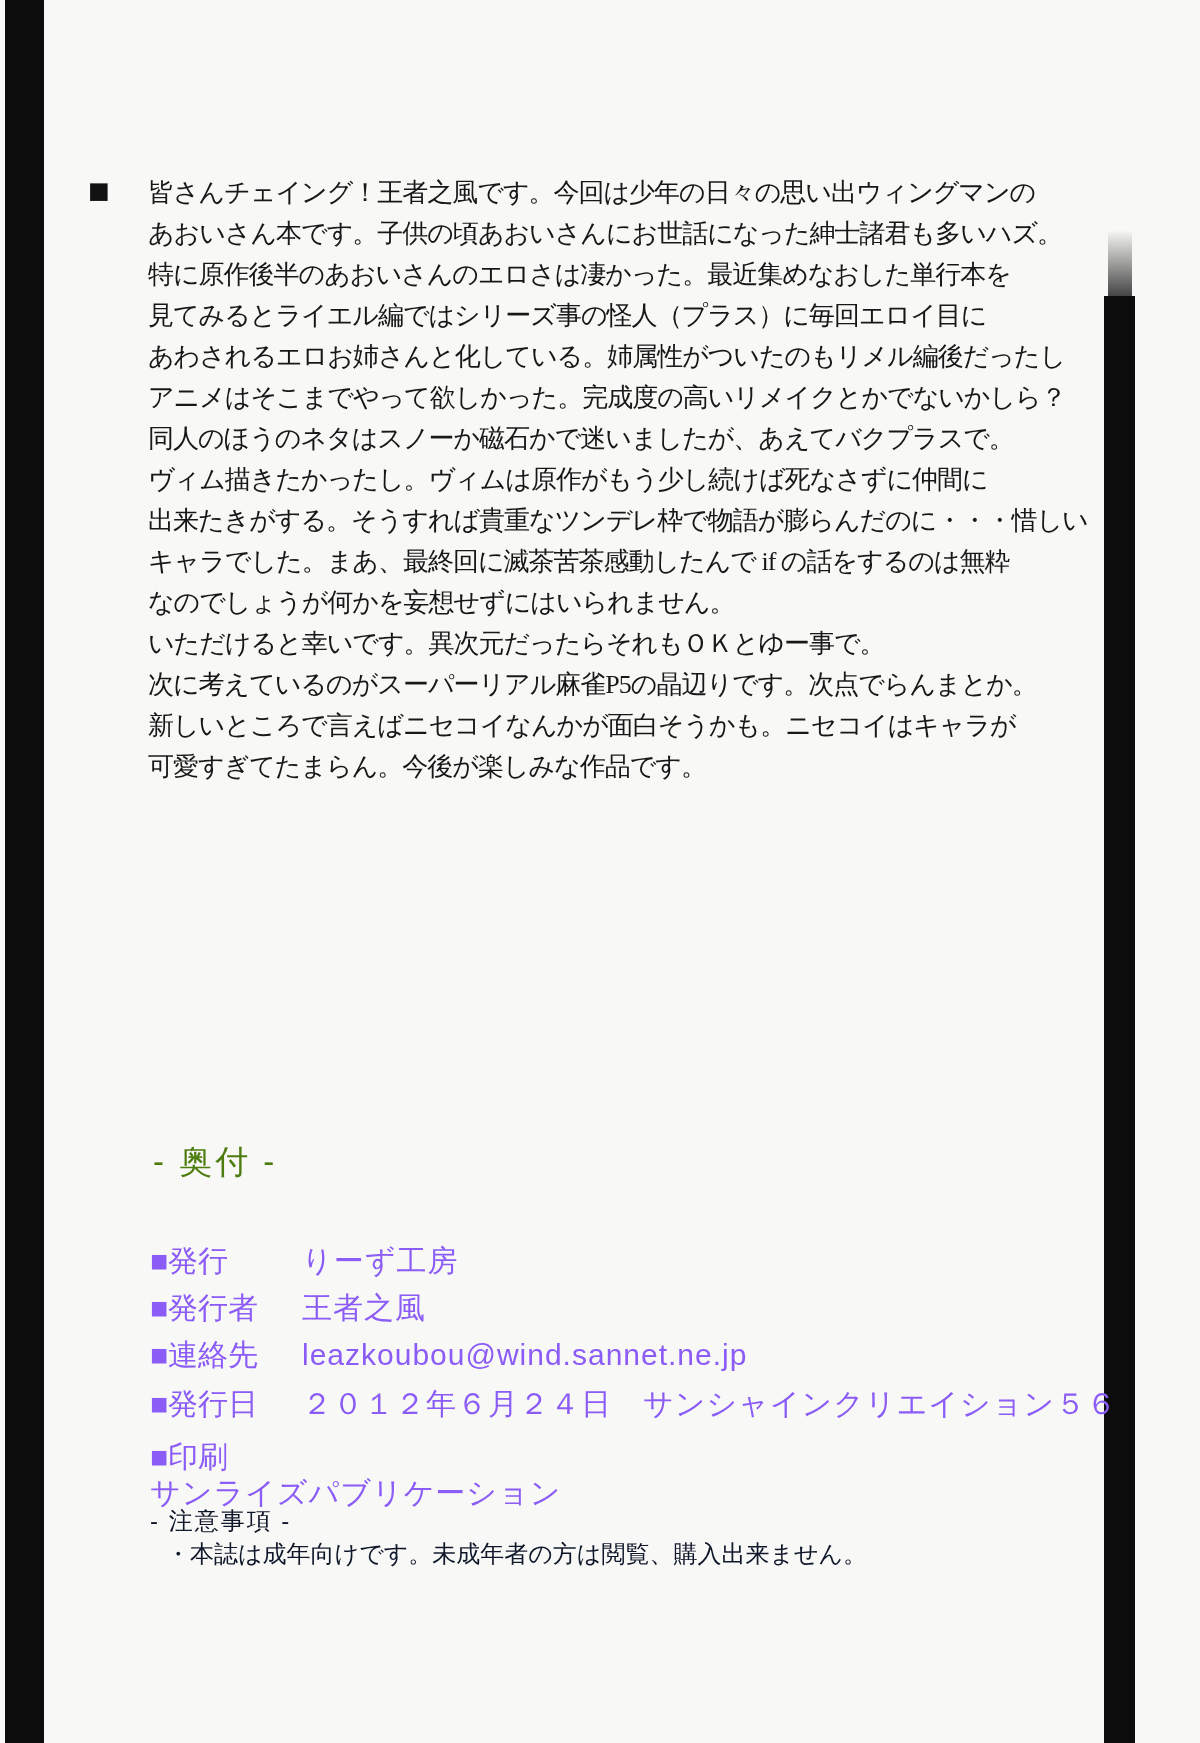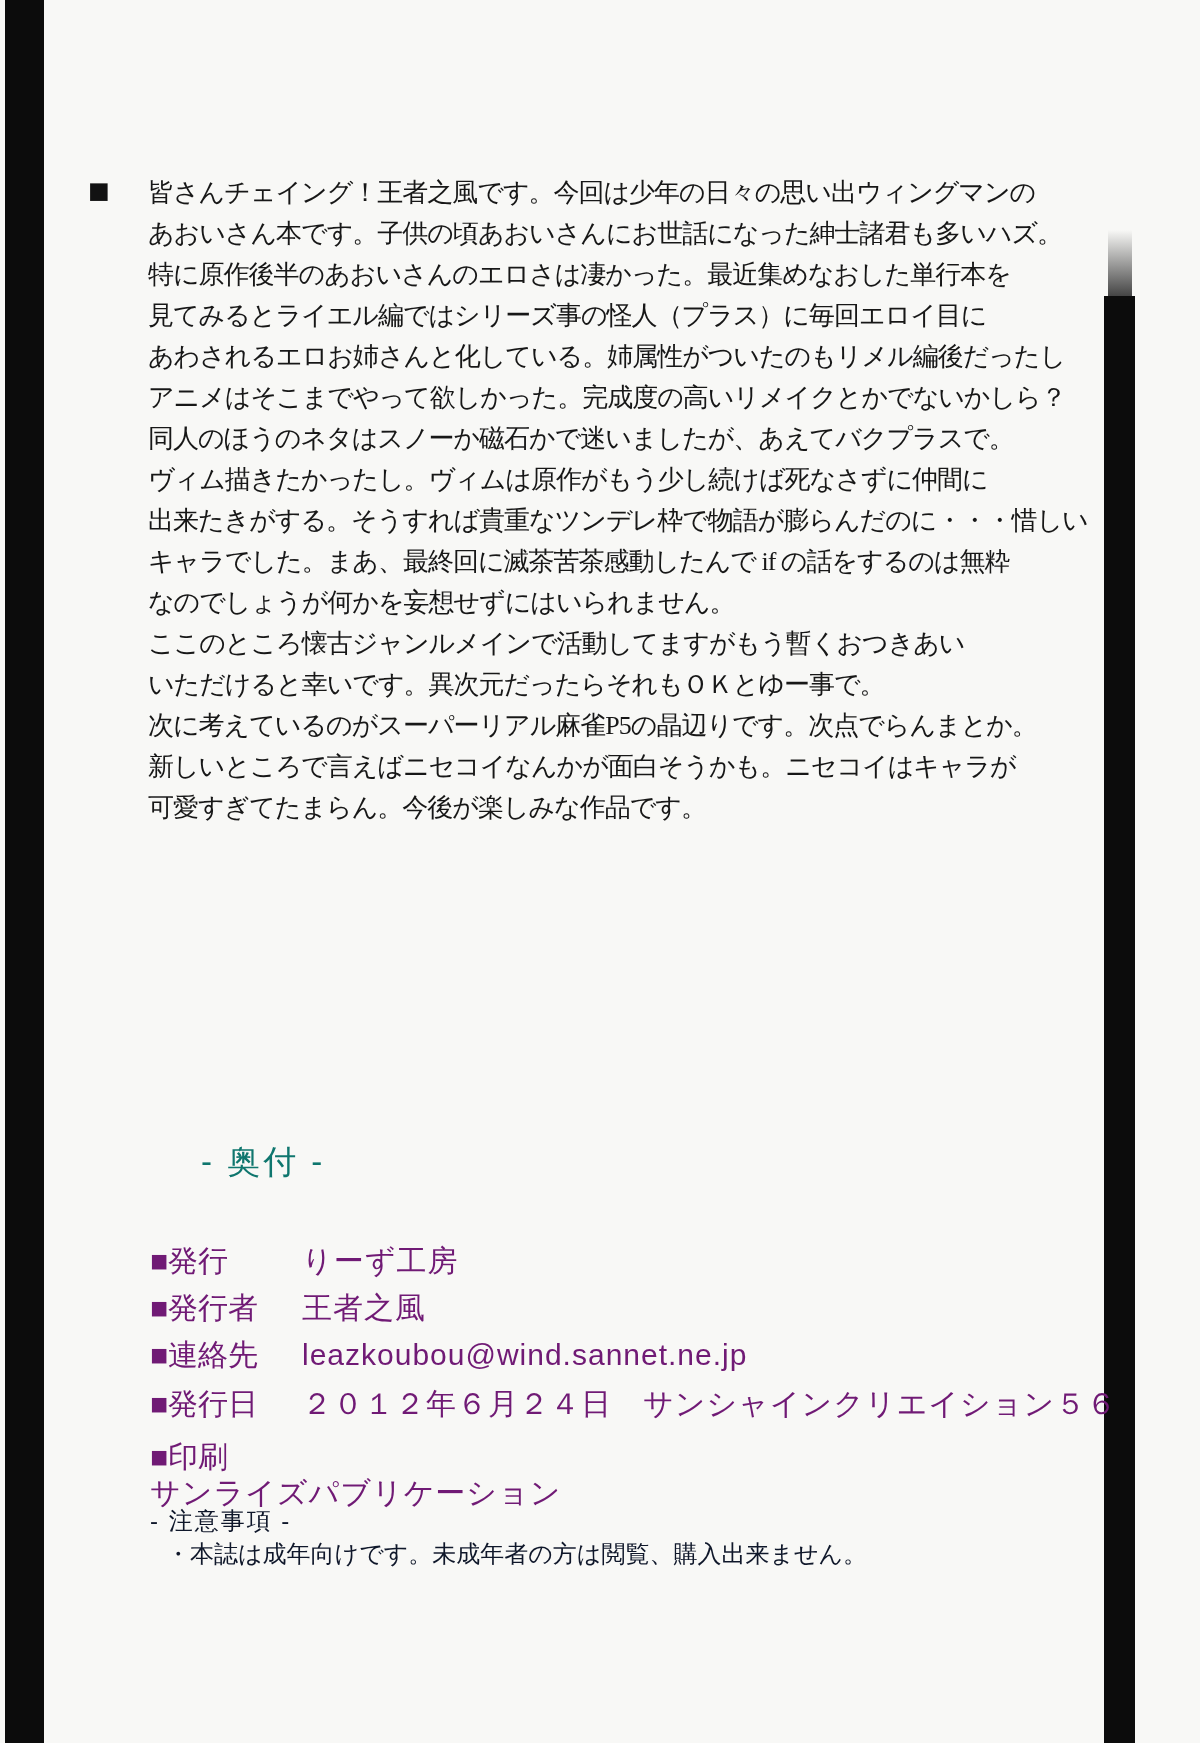--- a/index.html
+++ b/index.html
@@ -18,25 +18,25 @@
     font-family:"DejaVu Sans",sans-serif;
   }
   .afterword{
     position:absolute;left:148px;top:172px;width:920px;
     font-family:"Liberation Serif","DejaVu Serif",serif;
     font-size:26px;letter-spacing:-1px;line-height:41px;
     color:#171717;white-space:nowrap;
   }
   .okuzuke-heading{
     position:absolute;left:153px;top:1140px;
-    font-size:33px;color:#0f766e;letter-spacing:3px;margin-left:48px;
+    font-size:33px;color:#4d7c0f;letter-spacing:3px;
   }
   .colophon{
     position:absolute;left:150px;top:1243px;
-    font-size:30px;color:#701a75;
+    font-size:30px;color:#8b5cf6;
   }
   .crow{display:flex;align-items:baseline;margin-bottom:11px;line-height:36px;white-space:nowrap;}
   .crow:nth-child(4){margin-top:13px;align-items:flex-end;}
   .crow:nth-child(5){margin-top:17px;flex-direction:column;}
   .clabel{width:152px;flex:0 0 auto;}
   .cvalue{letter-spacing:1px;}
   .notes{
     position:absolute;left:150px;top:1505px;
     font-size:24px;color:#0f172a;line-height:31px;white-space:nowrap;
   }
@@ -59,21 +59,20 @@
     <div>あおいさん本です。子供の頃あおいさんにお世話になった紳士諸君も多いハズ。</div>
     <div>特に原作後半のあおいさんのエロさは凄かった。最近集めなおした単行本を</div>
     <div>見てみるとライエル編ではシリーズ事の怪人（プラス）に毎回エロイ目に</div>
     <div>あわされるエロお姉さんと化している。姉属性がついたのもリメル編後だったし</div>
     <div>アニメはそこまでやって欲しかった。完成度の高いリメイクとかでないかしら？</div>
     <div>同人のほうのネタはスノーか磁石かで迷いましたが、あえてバクプラスで。</div>
     <div>ヴィム描きたかったし。ヴィムは原作がもう少し続けば死なさずに仲間に</div>
     <div>出来たきがする。そうすれば貴重なツンデレ枠で物語が膨らんだのに・・・惜しい</div>
     <div>キャラでした。まあ、最終回に滅茶苦茶感動したんで if の話をするのは無粋</div>
     <div>なのでしょうが何かを妄想せずにはいられません。</div>
-    <div>ここのところ懐古ジャンルメインで活動してますがもう暫くおつきあい</div>
     <div>いただけると幸いです。異次元だったらそれもＯＫとゆー事で。</div>
     <div>次に考えているのがスーパーリアル麻雀P5の晶辺りです。次点でらんまとか。</div>
     <div>新しいところで言えばニセコイなんかが面白そうかも。ニセコイはキャラが</div>
     <div>可愛すぎてたまらん。今後が楽しみな作品です。</div>
   </div>
 
   <div class="okuzuke-heading">- 奥付 -</div>
 
   <div class="colophon">
     <div class="crow">

